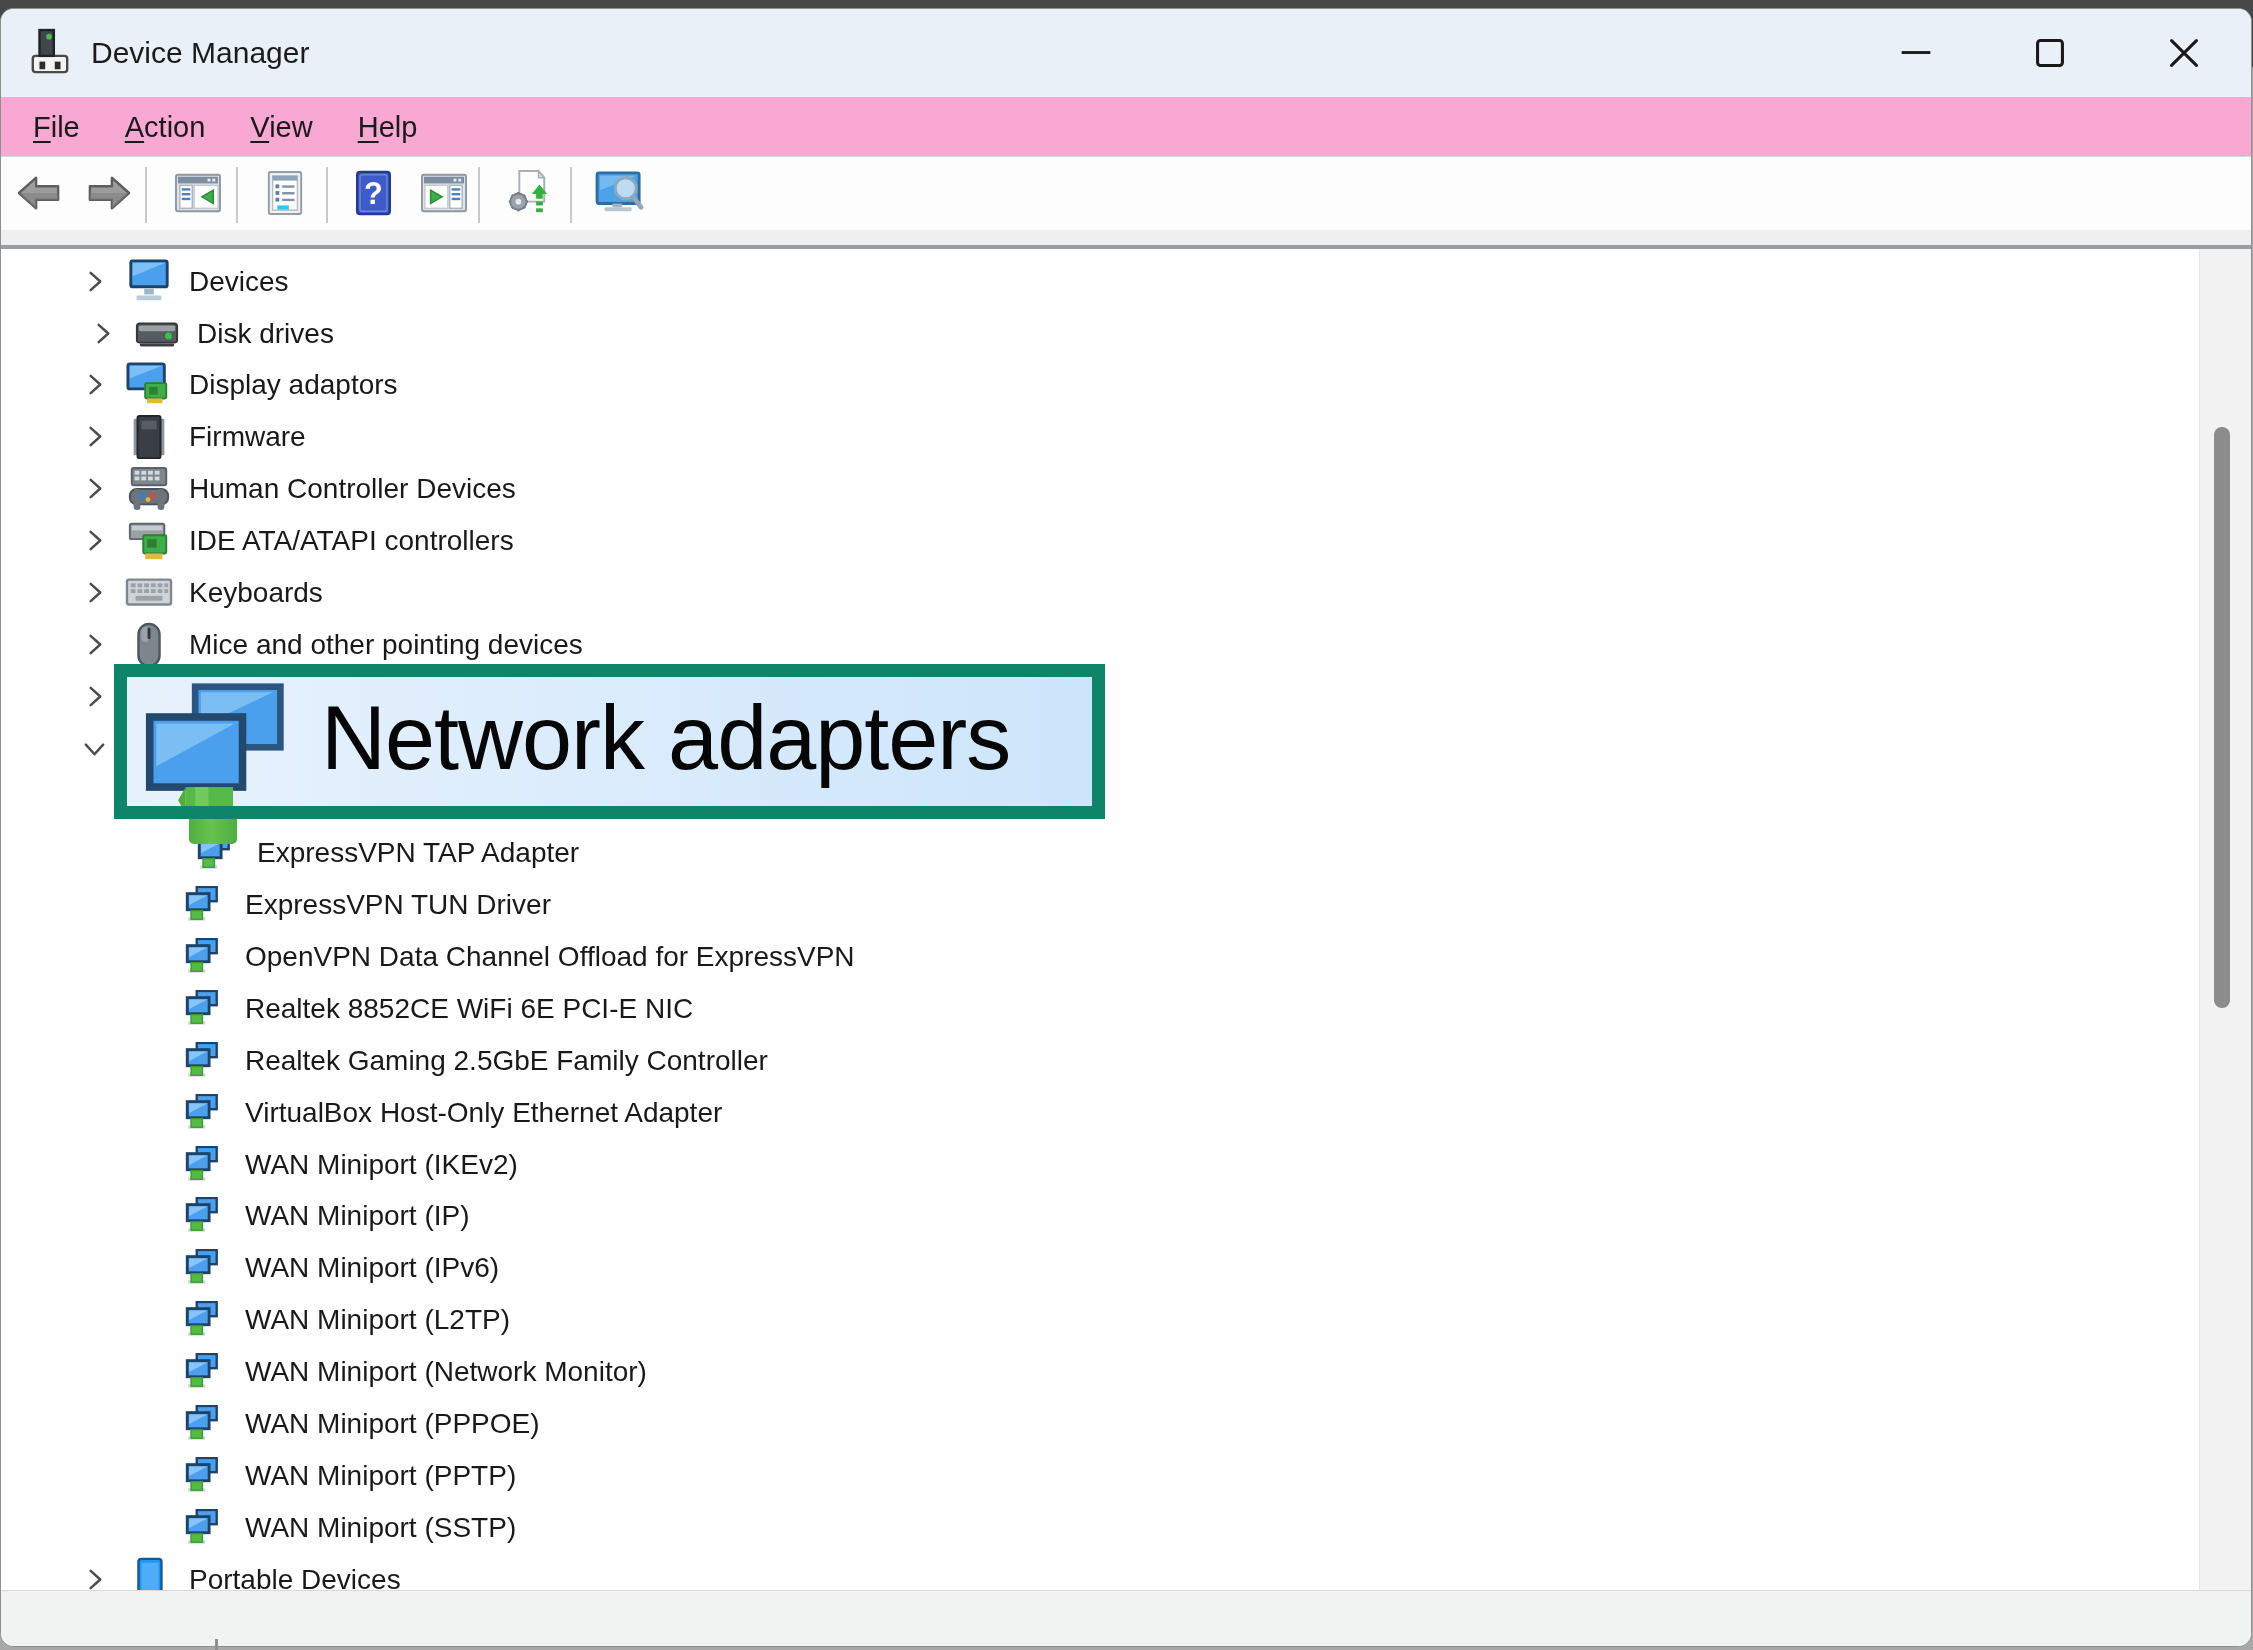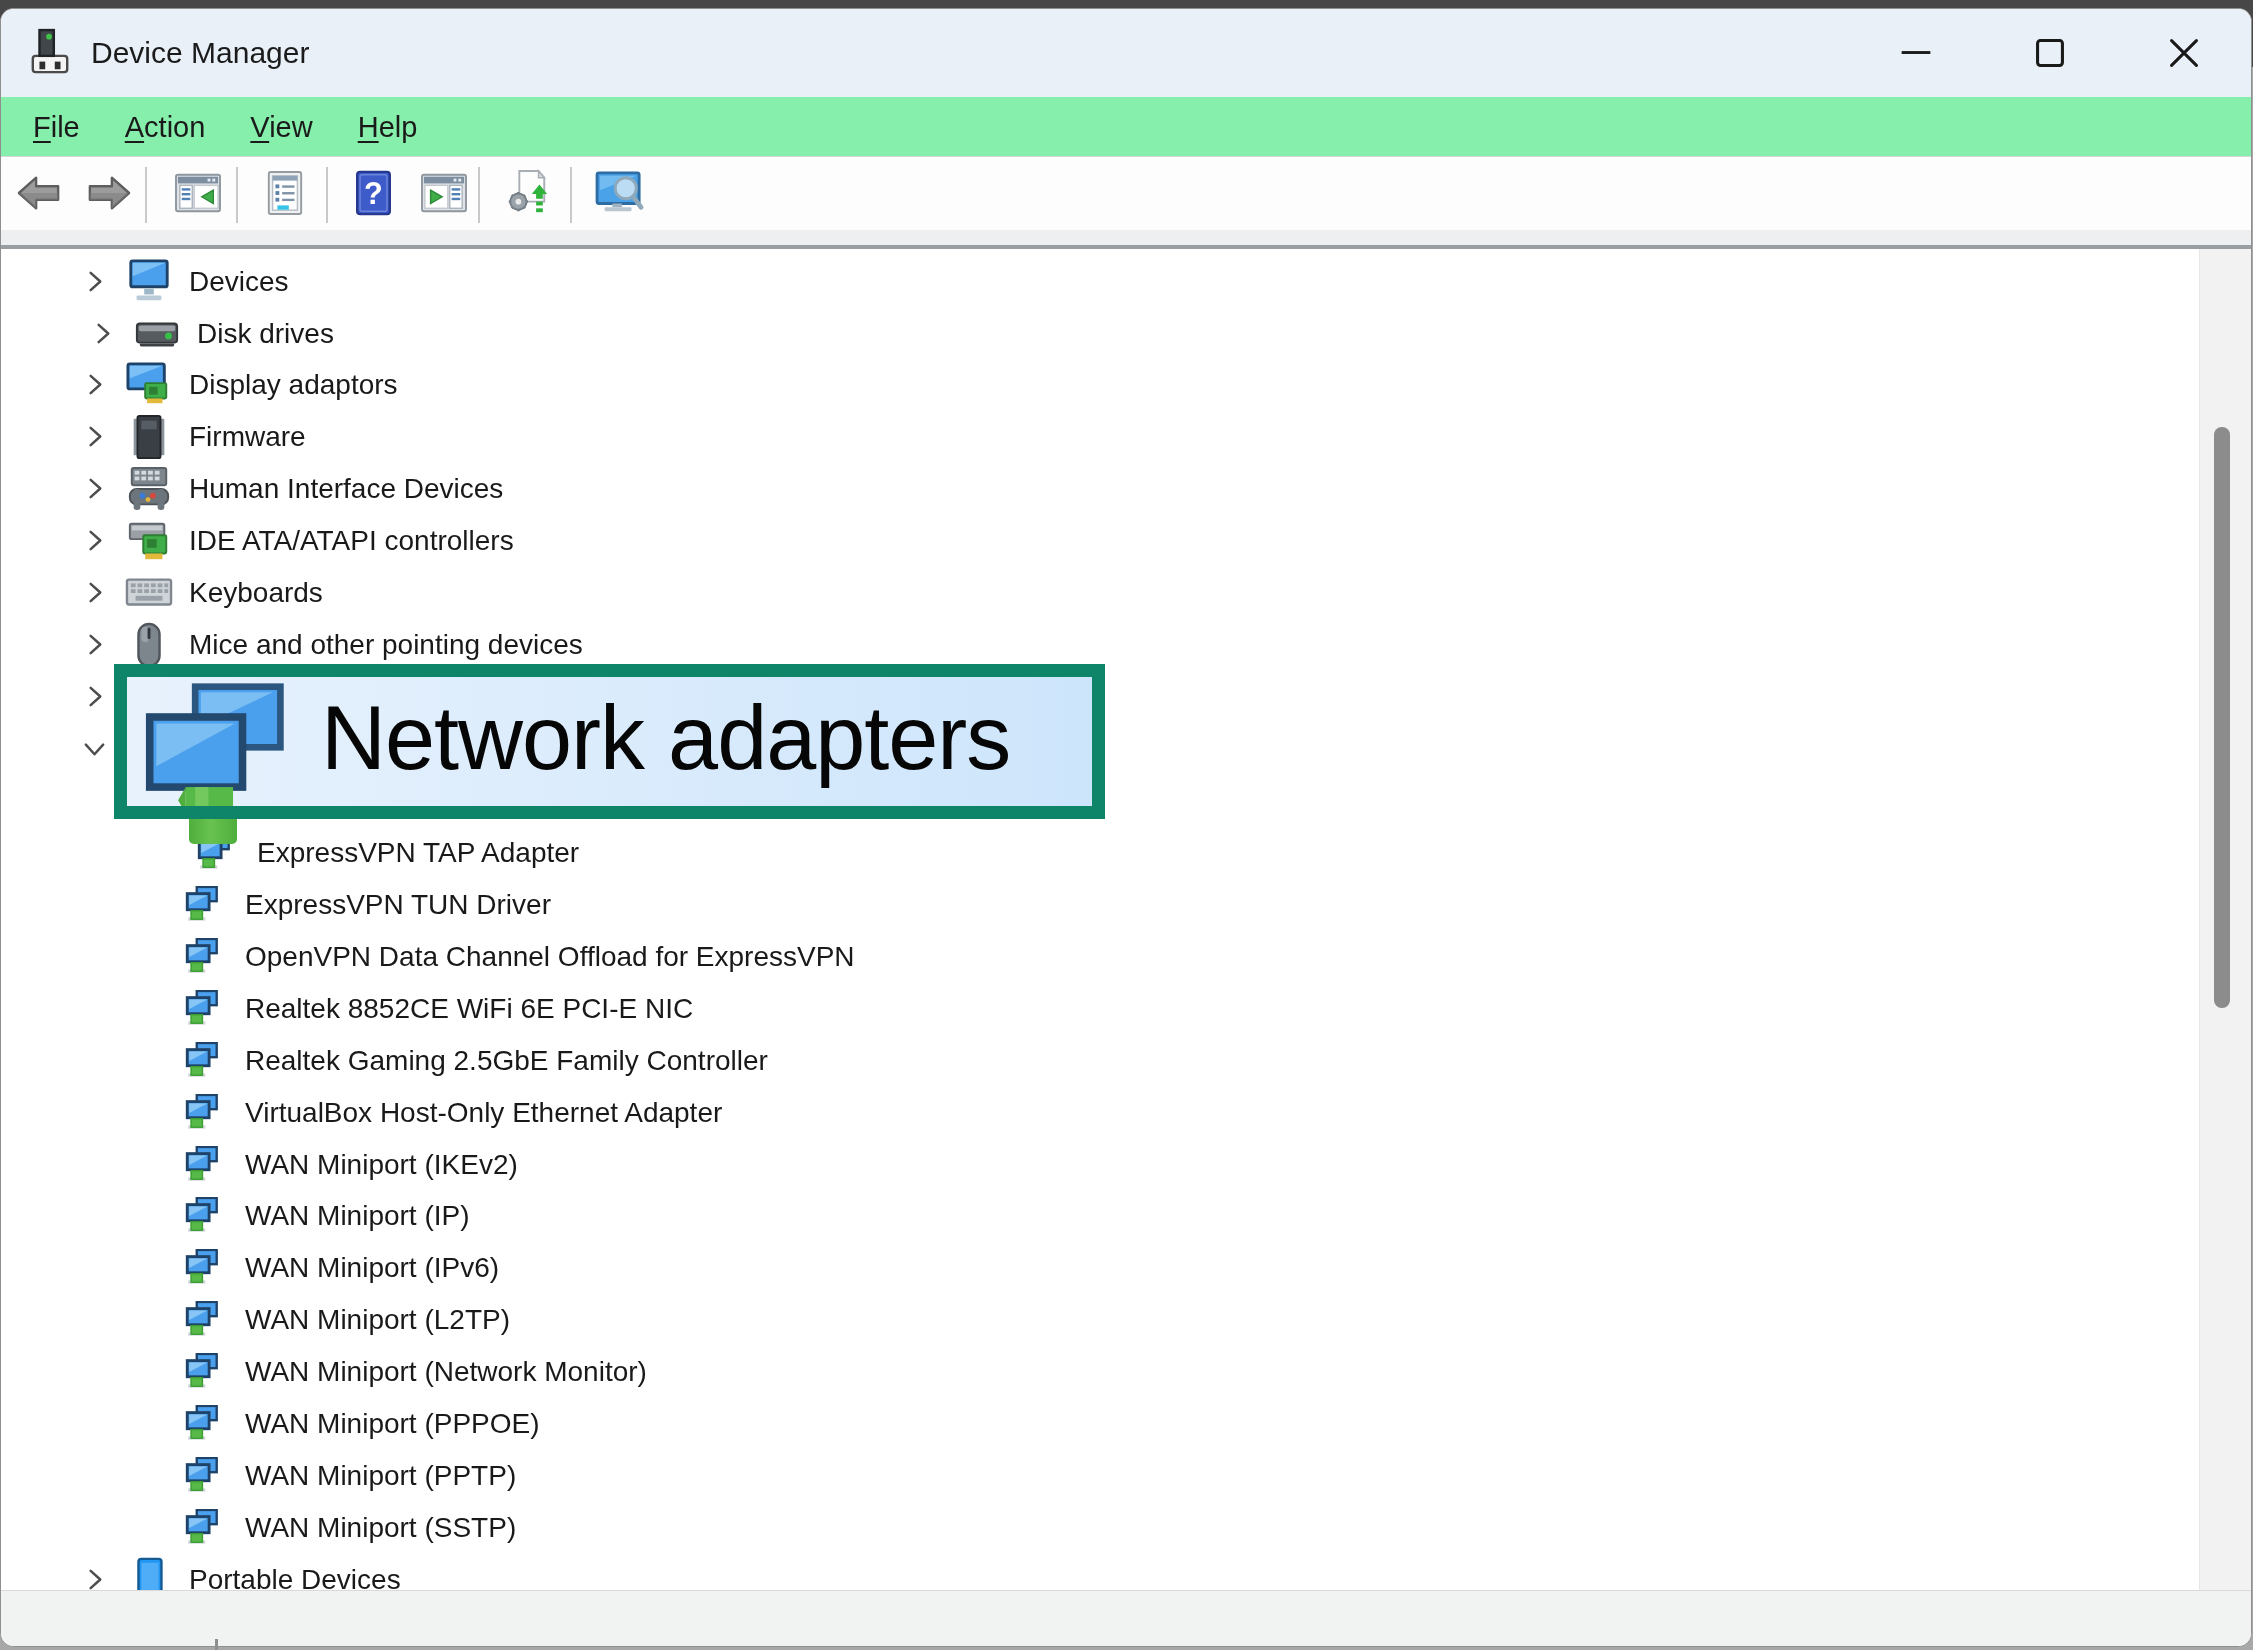--- a/index.html
+++ b/index.html
@@ -18,21 +18,21 @@
   
   .titlebar{position:absolute;left:0;top:0;width:100%;height:88px;background:#e9f0f8;}
   .app-icon{position:absolute;left:27px;top:15.4px;width:44px;height:58px;display:block;}
   .title{position:absolute;left:90px;top:0;height:88px;line-height:88px;font-size:30px;color:#1b1b1b;}
   .win-btn{position:absolute;top:7.7px;width:73px;height:73px;display:flex;align-items:center;justify-content:center;}
   .win-btn.min{left:1878px;}
   .win-btn.max{left:2012px;}
   .win-btn.close{left:2146px;}
   
   .menubar{
-    position:absolute;left:0;top:88px;width:100%;height:60px;background:#86efac;
+    position:absolute;left:0;top:88px;width:100%;height:60px;background:#f9a8d4;
     border-bottom:1.9px solid #d6d6d6;display:flex;align-items:center;
     padding-left:32px;gap:45px;box-sizing:border-box;
   }
   .menu-item{font-size:29px;color:#1a1a1a;line-height:60px;}
   .menu-item .ul{text-decoration:underline;text-underline-offset:3.8px;}
   
   .toolbar{position:absolute;left:0;top:150px;width:100%;height:71px;background:#fdfdfd;}
   .tb-btn{position:absolute;top:0;height:71px;display:flex;align-items:center;justify-content:center;}
   .tb-sep{position:absolute;top:7.7px;width:1.9px;height:56px;background:#c9c9c9;}
   .toolbar-band{position:absolute;left:0;top:221px;width:100%;height:15.4px;background:#edeff1;}
@@ -277,21 +277,21 @@
                 <rect x="25" y="11" width="5" height="4"></rect>
                 <rect x="32" y="11" width="5" height="4"></rect>
               </g>
               <rect x="6" y="24" width="40" height="16" rx="7" fill="#6d757c" stroke="#4c5257" stroke-width="2"></rect>
               <rect x="10" y="24" width="7" height="22" rx="3" fill="#6d757c"></rect>
               <rect x="35" y="24" width="7" height="22" rx="3" fill="#6d757c"></rect>
               <circle cx="19" cy="31" r="3" fill="#3a7bd5"></circle>
               <circle cx="30" cy="31" r="3" fill="#d54a3a"></circle>
               <circle cx="25" cy="35" r="2.5" fill="#e2b93b"></circle>
             </svg></span>
-          <span class="t-label">Human Interface Devices</span>
+          <span class="t-label">Human Controller Devices</span>
         </div>
         <div class="row" style="top: 266px;">
           <span class="chev"><svg viewBox="0 0 26 26" width="25" height="25">
               <path d="M9 4 L19 13 L9 22" fill="none" stroke="#4d4d4d" stroke-width="2.6" stroke-linecap="round" stroke-linejoin="round"></path>
             </svg></span>
           <span class="t-icon"><svg viewBox="0 0 52 48" width="50" height="46">
               <rect x="6" y="6" width="36" height="16" rx="2" fill="#9aa0a5" stroke="#5f656b" stroke-width="2"></rect>
               <rect x="8" y="8" width="32" height="5" fill="#c6cbcf"></rect>
               <rect x="20" y="18" width="24" height="19" rx="1.5" fill="#3fae49" stroke="#2d7f33" stroke-width="2"></rect>
               <rect x="24" y="22" width="10" height="9" fill="#2d7f33"></rect>

